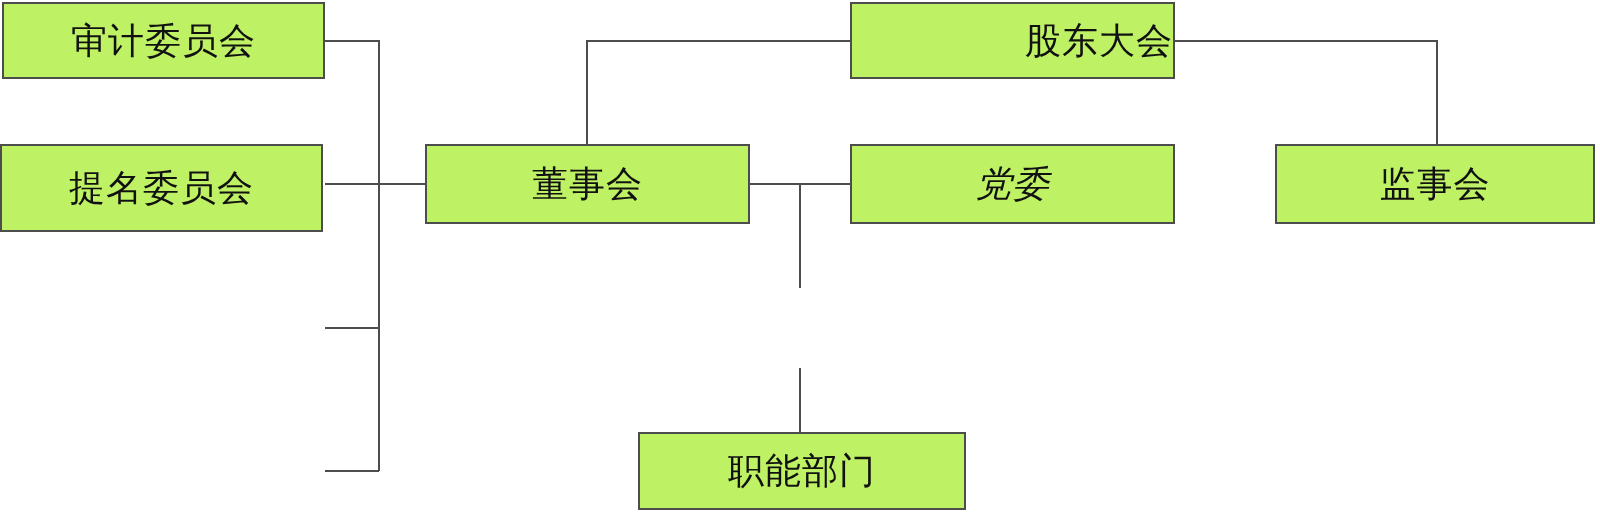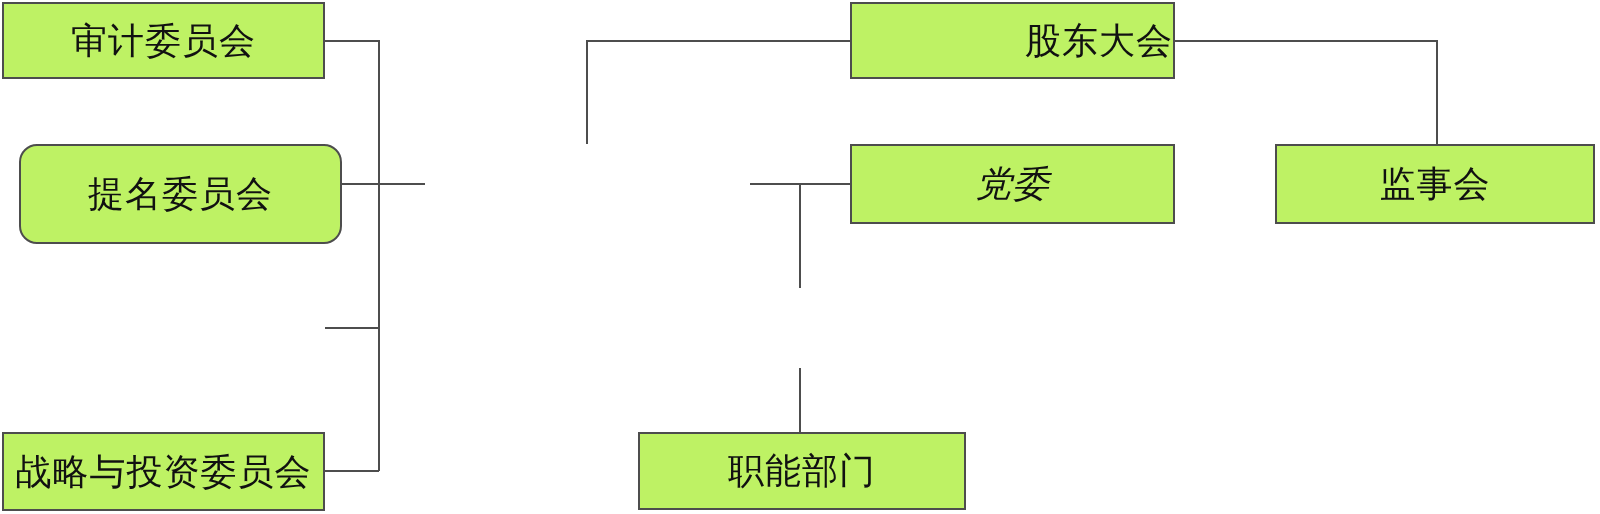--- a/index.html
+++ b/index.html
@@ -34,21 +34,21 @@
   .node-label {
     font-size: 36px;
     color: #111111;
     line-height: 1;
     white-space: nowrap;
     letter-spacing: 1px;
   }
   
   #n-audit        { left: 2px;    top: 2px;   width: 323px; height: 77px; }
   #n-shareholders { left: 850px;  top: 2px;   width: 325px; height: 77px; justify-content: flex-end; }
-  #n-nomination   { left: 19px;    top: 144px; width: 323px; height: 100px; border-radius: 18px; }
+  #n-nomination   { left: 0;    top: 144px; width: 323px; height: 88px; }
   #n-board        { left: 425px;  top: 144px; width: 325px; height: 80px; }
   #n-party        { left: 850px;  top: 144px; width: 325px; height: 80px; font-style: italic; }
   #n-supervisory  { left: 1275px; top: 144px; width: 320px; height: 80px; }
   #n-remuneration { left: 2px;    top: 288px; width: 323px; height: 80px; }
   #n-management   { left: 638px;  top: 288px; width: 323px; height: 80px; }
   #n-strategy     { left: 2px;    top: 432px; width: 323px; height: 79px; }
   #n-functional   { left: 638px;  top: 432px; width: 328px; height: 78px; }
 </style>
 </head>
 <body>
@@ -76,32 +76,32 @@
   </div>
 
   <div class="node" id="n-shareholders">
     <span class="node-label">股东大会</span>
   </div>
 
   <div class="node" id="n-nomination">
     <span class="node-label">提名委员会</span>
   </div>
 
+  <div class="node" id="n-board">
+    <span class="node-label">董事会</span>
+  </div>
 
   <div class="node" id="n-party">
     <span class="node-label">党委</span>
   </div>
 
   <div class="node" id="n-supervisory">
     <span class="node-label">监事会</span>
   </div>
 
 
 
-  <div class="node" id="n-strategy">
-    <span class="node-label">战略与投资委员会</span>
-  </div>
 
   <div class="node" id="n-functional">
     <span class="node-label">职能部门</span>
   </div>
 
 </div>
 
 </body></html>

